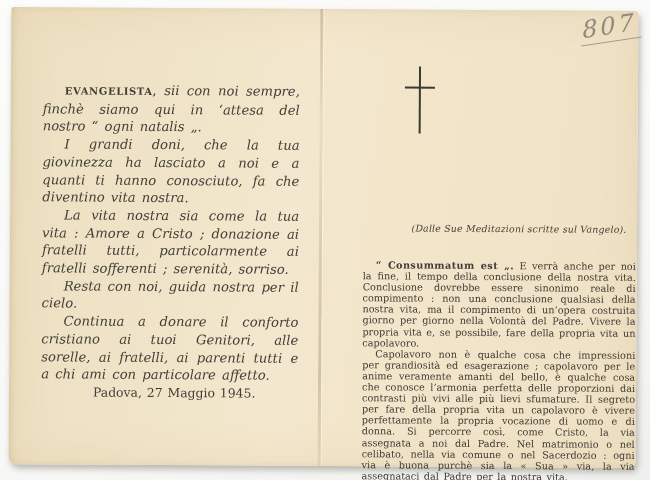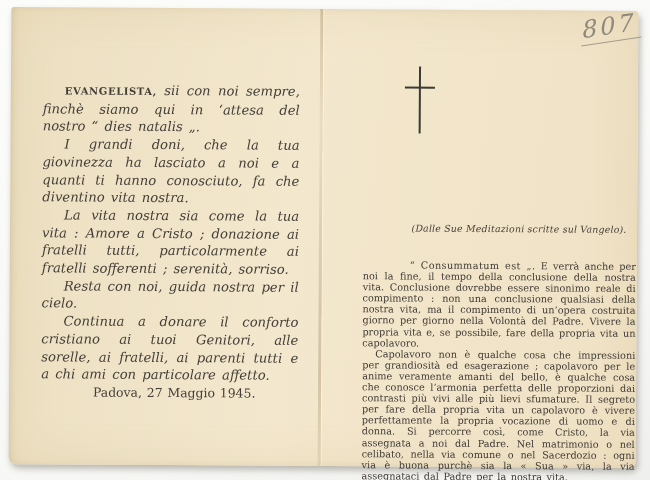--- a/index.html
+++ b/index.html
@@ -43,21 +43,21 @@
   .cross .h{position:absolute;left:0;top:20px;width:30px;height:2px;background:#3b3b35;}
   .caption{
     position:absolute;left:78px;top:213px;width:242px;
     font-style:italic;font-size:9.4px;letter-spacing:.2px;text-align:center;color:#453f37;
   }
   .body-text{
     position:absolute;left:43px;top:250px;width:273px;
     font-size:9.7px;line-height:11.1px;text-align:justify;word-spacing:1.4px;
   }
   .body-text p{margin:0;text-indent:13px;}
-  .rp-lead{font-weight:normal;font-style:normal;letter-spacing:.4px;margin-left:34px;}
+  .rp-lead{font-weight:bold;font-style:normal;letter-spacing:.4px;}
   
   .pencil{
     position:absolute;left:570px;top:6px;
     font-size:24px;font-style:italic;color:#8f897e;
     letter-spacing:3px;
     border-bottom:1.4px solid #a29b8e;
     padding:0 4px 1px 2px;
     transform:rotate(-9deg) skewX(-6deg);
     transform-origin:left bottom;
   }
@@ -66,21 +66,21 @@
 <body>
 
 <div class="stage">
   <div class="card">
 
     <span class="pencil">807</span>
 
     <div class="fold"></div>
 
     <div class="left-page">
-      <p><span class="lead-caps">EVANGELISTA,</span><span> sii con noi sempre, finchè siamo qui in ‘attesa del nostro “ dies natalis „.</span></p>
+      <p><span class="lead-caps">EVANGELISTA,</span><span> sii con noi sempre, finchè siamo qui in ‘attesa del nostro “ ogni natalis „.</span></p>
       <p>I grandi doni, che la tua giovinezza ha lasciato a noi e a quanti ti hanno conosciuto, fa che diventino vita nostra.</p>
       <p>La vita nostra sia come la tua vita : Amore a Cristo ; donazione ai fratelli tutti, particolarmente ai fratelli sofferenti ; serenità, sorriso.</p>
       <p>Resta con noi, guida nostra per il cielo.</p>
       <p>Continua a donare il conforto cristiano ai tuoi Genitori, alle sorelle, ai fratelli, ai parenti tutti e a chi ami con particolare affetto.</p>
       <p class="dateline">Padova, 27 Maggio 1945.</p>
     </div>
 
     <div class="right-page">
       <div class="cross">
         <span class="v"></span>

